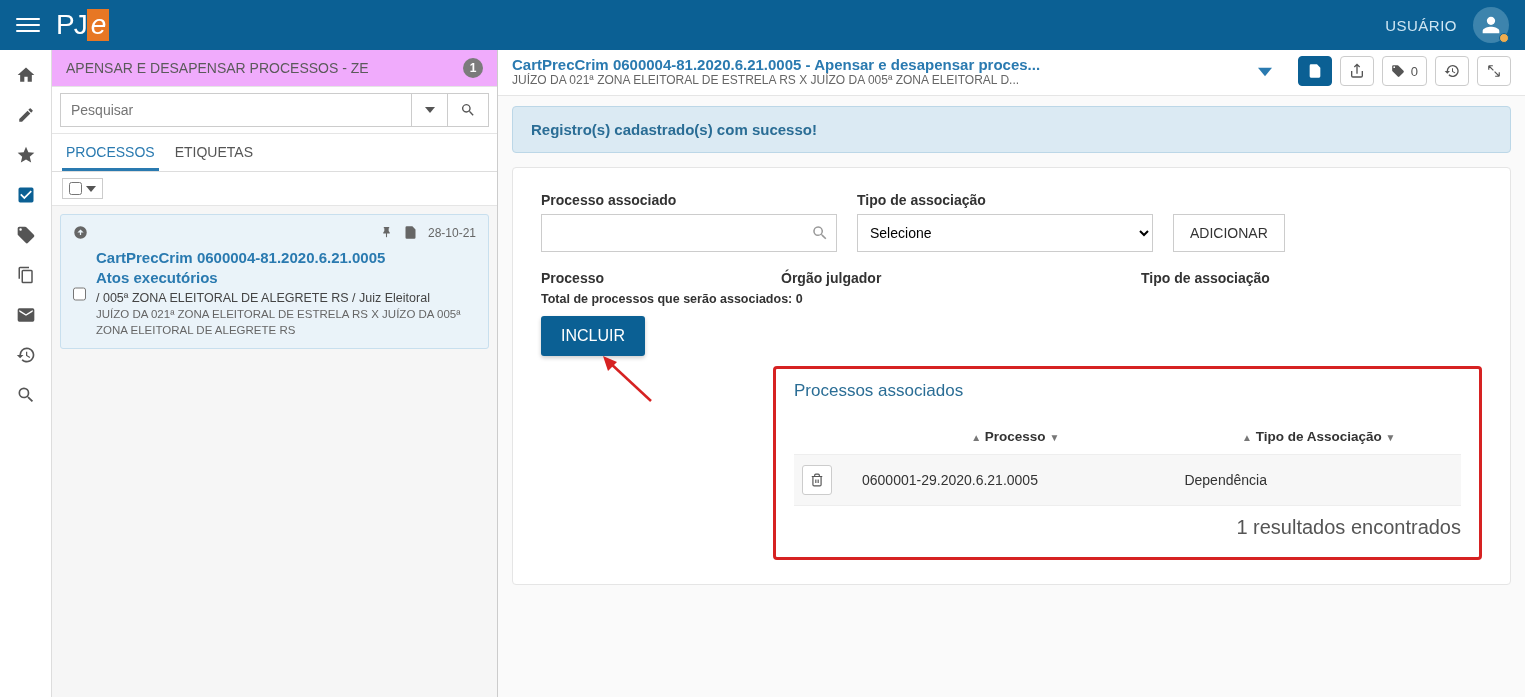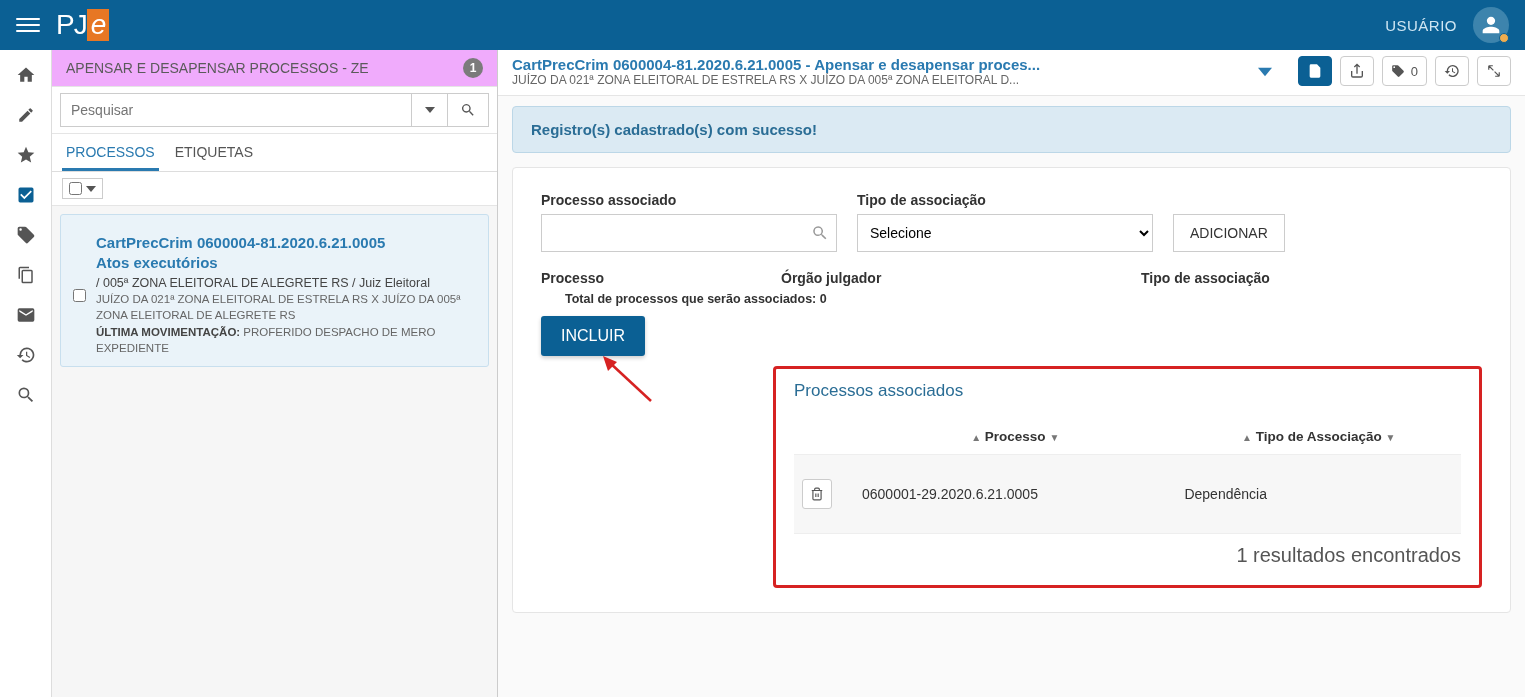--- a/index.html
+++ b/index.html
@@ -75,32 +75,32 @@
     .input-icon-wrap { position:relative; }
     .input-icon-wrap input { width: 100%; height: 38px; border: 1px solid #ccc; padding: 6px 34px 6px 10px; font-size:14px;}
     .input-icon-wrap .srch-ic { position:absolute; right:8px; top:50%; transform:translateY(-50%); color:#999;}
     select { width: 100%; height: 38px; border: 1px solid #ccc; padding: 6px 8px; font-size:14px; background:#fff;}
     .btn-outline { border: 1px solid #ccc; background: #fff; padding: 10px 16px; font-size: 14px; color:#333; cursor:pointer; height:38px;}
     
     .col-headers { display:flex; gap: 60px; margin-bottom: 6px; color:#333; font-weight:600; font-size:14px;}
     .col-headers .ch1 { width: 180px;}
     .col-headers .ch2 { width: 300px;}
     .col-headers .ch3 { }
-    .total-line { font-size: 12.5px; font-weight: 600; color:#333; margin-bottom: 10px; margin-left: 24px;}
+    .total-line { font-size: 12.5px; font-weight: 600; color:#333; margin-bottom: 10px;}
     .btn-primary { background: #0b6094; color: #fff; border: none; padding: 11px 20px; font-size: 16px; font-weight: 500; border-radius: 3px; cursor:pointer; box-shadow: 0 2px 4px rgba(0,0,0,.2);}
     
     .red-arrow { position: relative; }
     .red-arrow-svg { position: absolute; left: 60px; top: 0px; width: 60px; height: 50px; pointer-events:none;}
     
     .assoc-box { margin-left: 232px; margin-top: 10px; border: 3px solid #d62222; border-radius: 4px; padding: 12px 18px 18px;}
     .assoc-title { color: #2a6d95; font-size: 17px; margin-bottom: 18px;}
     .tbl { width: 100%; border-collapse: collapse; }
     .tbl th { font-size: 13.5px; font-weight: 600; color: #333; padding: 10px 8px; border-top: 1px solid ##eee; }
     .tbl th .sas { color:#777; font-size:10px; }
-    .tbl td { font-size: 14px; padding: 24px 8px; background: #f7f7f7; border-top:1px solid #eee; border-bottom:1px solid #eee;}
+    .tbl td { font-size: 14px; padding: 10px 8px; background: #f7f7f7; border-top:1px solid #eee; border-bottom:1px solid #eee;}
     .del-btn { border:1px solid #ccc; background:#fff; width:30px; height:30px; border-radius:3px; display:inline-flex; align-items:center; justify-content:center; cursor:pointer; color:#555;}
     .results-line { text-align: right; font-size: 20px; color: #555; padding-top: 10px;}
 
     svg { display: block; }
   </style>
 </head>
 <body>
 
 <div class="top-bar">
   <div class="hamburger">
@@ -197,28 +197,46 @@
     <div class="filter-row">
       <span class="chk-dd">
         <input type="checkbox" style="">
         <svg viewBox="0 0 10 10">
             <path d="M0 2l5 6 5-6z"></path>
           </svg>
       </span>
     </div>
     <div class="card-list">
       <div class="card">
+        <div class="card-top">
+          <span>
+              <svg width="15" height="15" viewBox="0 0 24 24" fill="#666">
+                <path d="M12 2a10 10 0 1 0 10 10A10 10 0 0 0 12 2zm1 14h-2v-4H7l5-5 5 5h-4z"></path>
+              </svg>
+            </span>
+          <span class="sp"></span>
+          <span>
+              <svg width="13" height="13" viewBox="0 0 24 24" fill="#666">
+                <path d="M16 9V4h1V2H7v2h1v5l-2 3v2h5v6l1 1 1-1v-6h5v-2l-2-3z"></path>
+              </svg>
+            </span>
+          <span>
+              <svg width="15" height="15" viewBox="0 0 24 24" fill="#666">
+                <path d="M6 2h9l5 5v13a2 2 0 0 1-2 2H6a2 2 0 0 1-2-2V4a2 2 0 0 1 2-2zm2 6h8v2H8zm0 4h8v2H8zm0 4h5v2H8z"></path>
+              </svg>
+            </span>
+          <span>28-10-21</span>
+        </div>
         <div class="card-chk">
           <input type="checkbox" style="">
           <div class="card-body">
             <div class="card-link">CartPrecCrim 0600004-81.2020.6.21.0005</div>
             <div class="card-link">Atos executórios</div>
             <div class="card-sub">/ 005ª ZONA ELEITORAL DE ALEGRETE RS / Juiz Eleitoral</div>
             <div class="card-meta">JUÍZO DA 021ª ZONA ELEITORAL DE ESTRELA RS X JUÍZO DA 005ª ZONA ELEITORAL DE ALEGRETE RS</div>
-            <div class="card-meta"><b>ÚLTIMA MOVIMENTAÇÃO:</b><span> PROFERIDO DESPACHO DE MERO EXPEDIENTE</span></div>
           </div>
         </div>
       </div>
     </div>
   </div>
 
   <div class="main">
     <div class="proc-header">
       <div class="ph-text">
         <div class="ph-title">CartPrecCrim 0600004-81.2020.6.21.0005 - Apensar e desapensar proces...</div>

